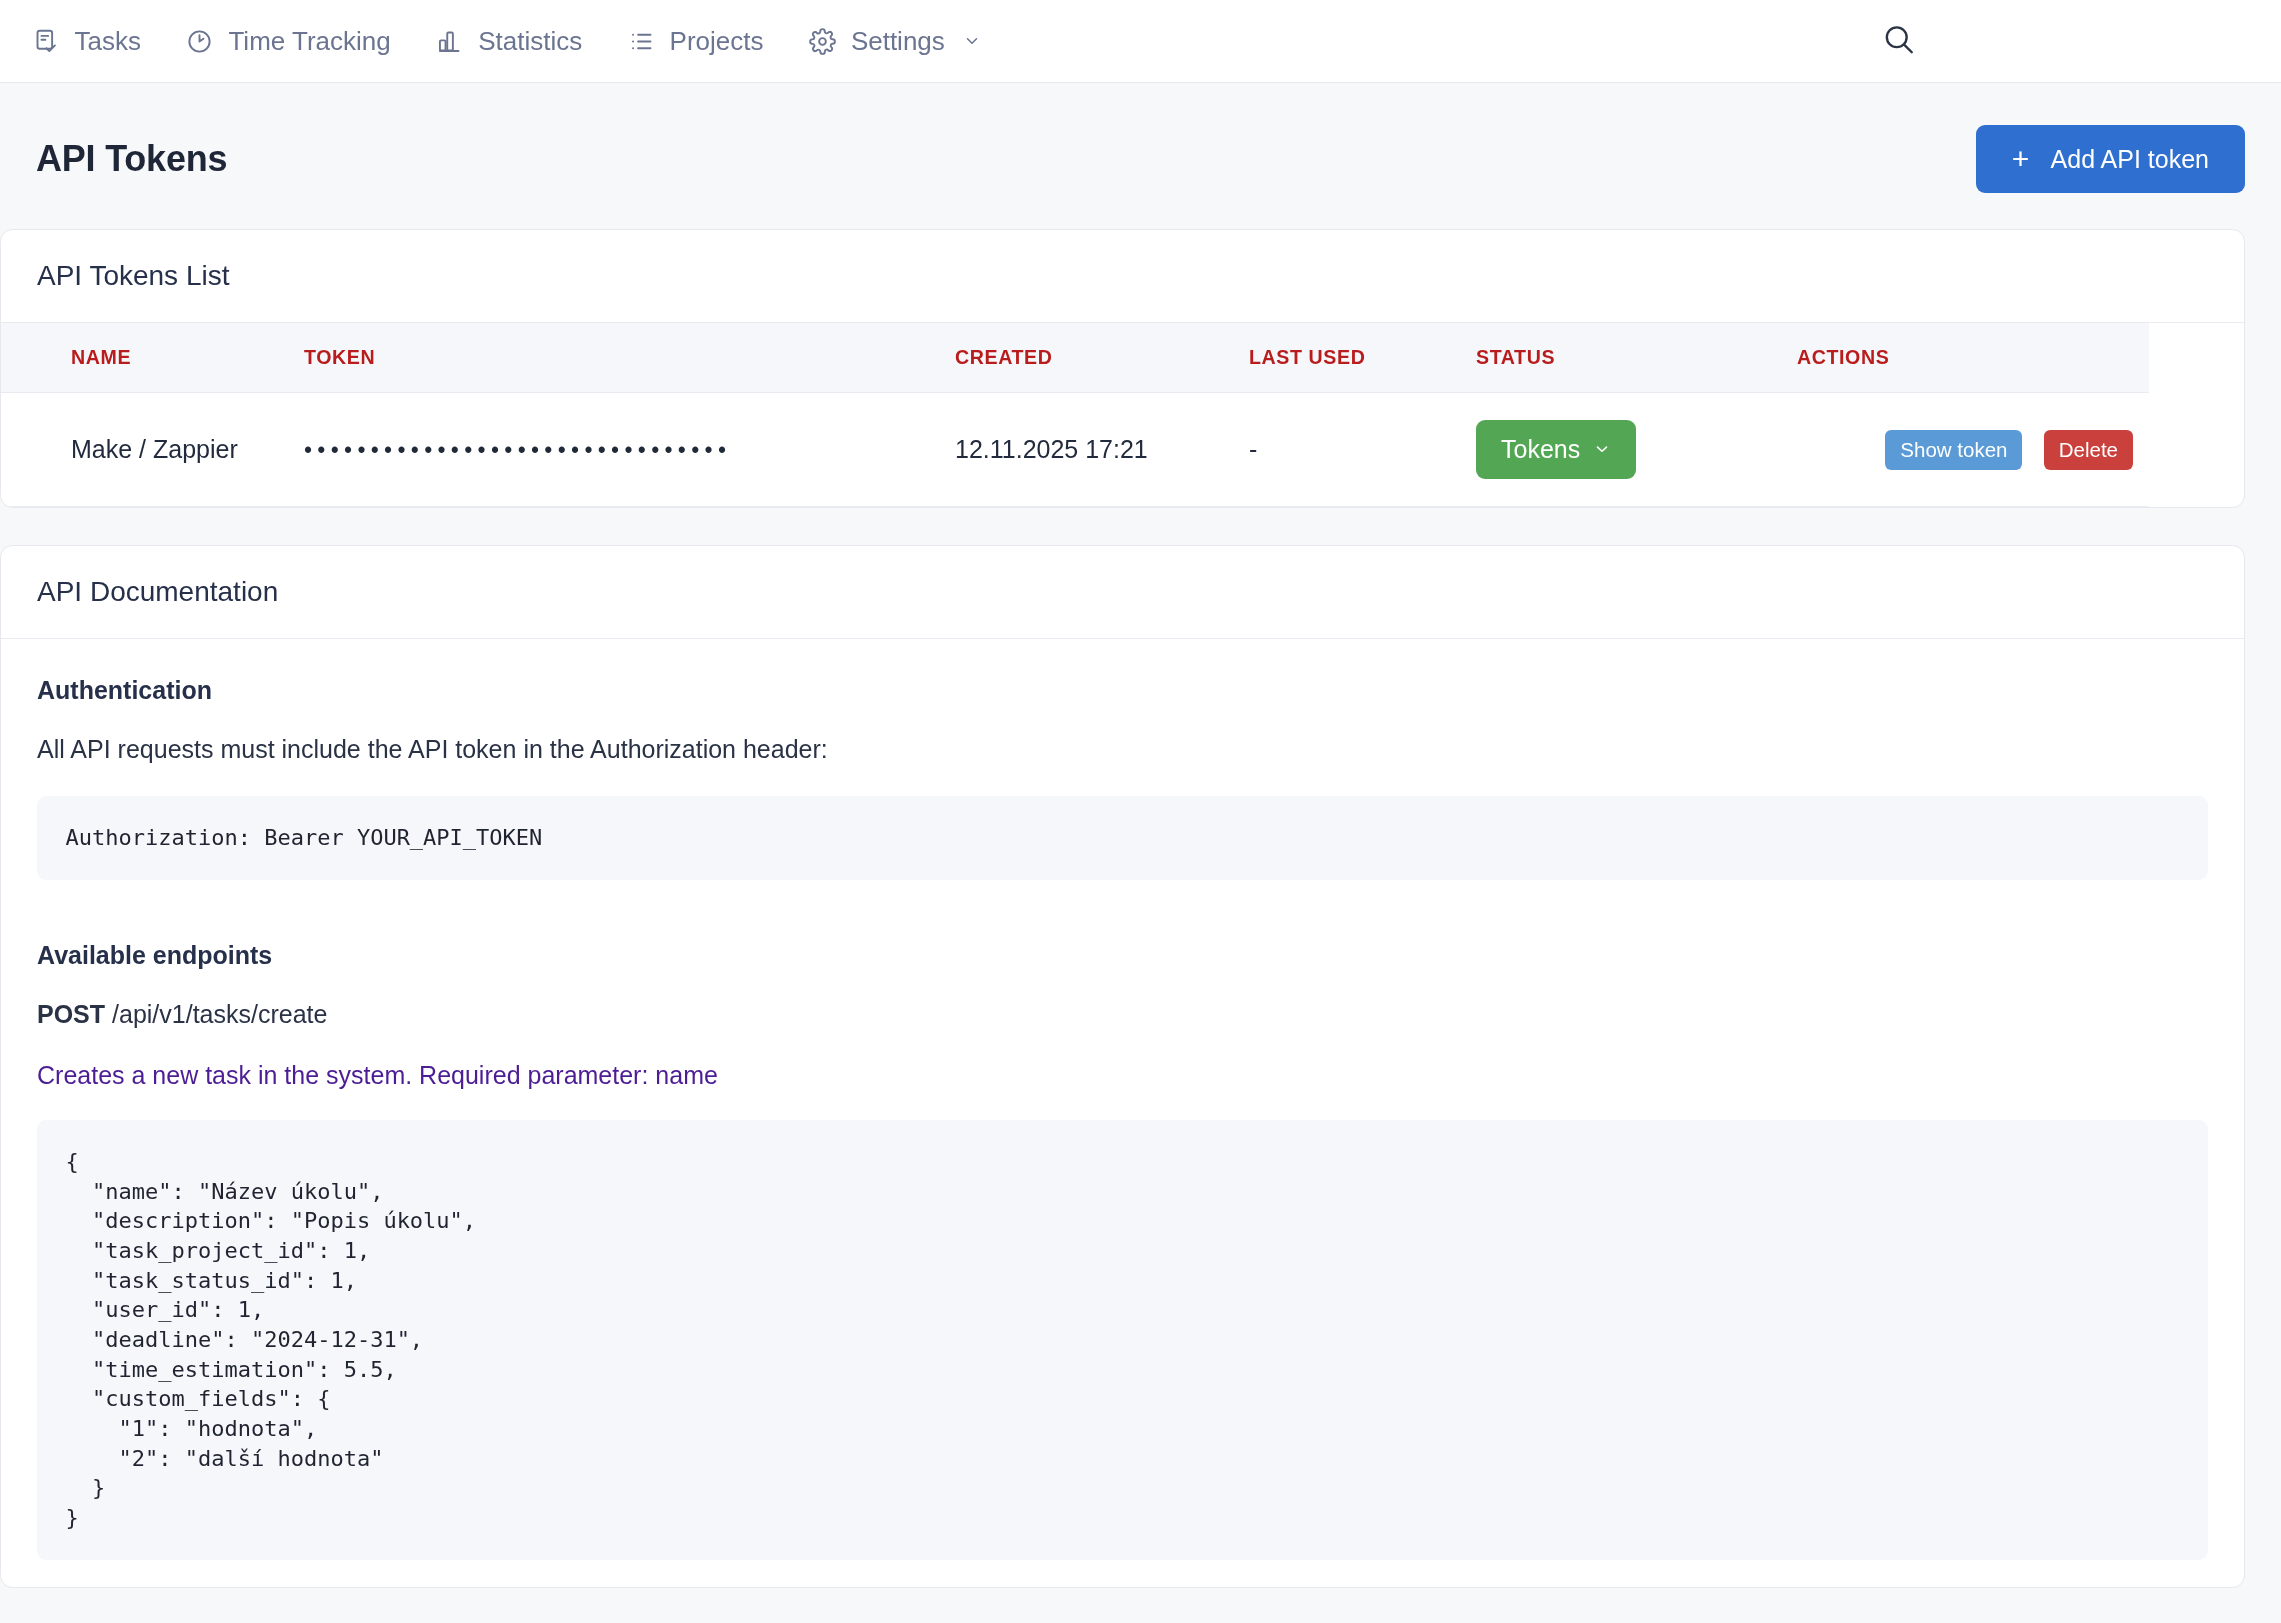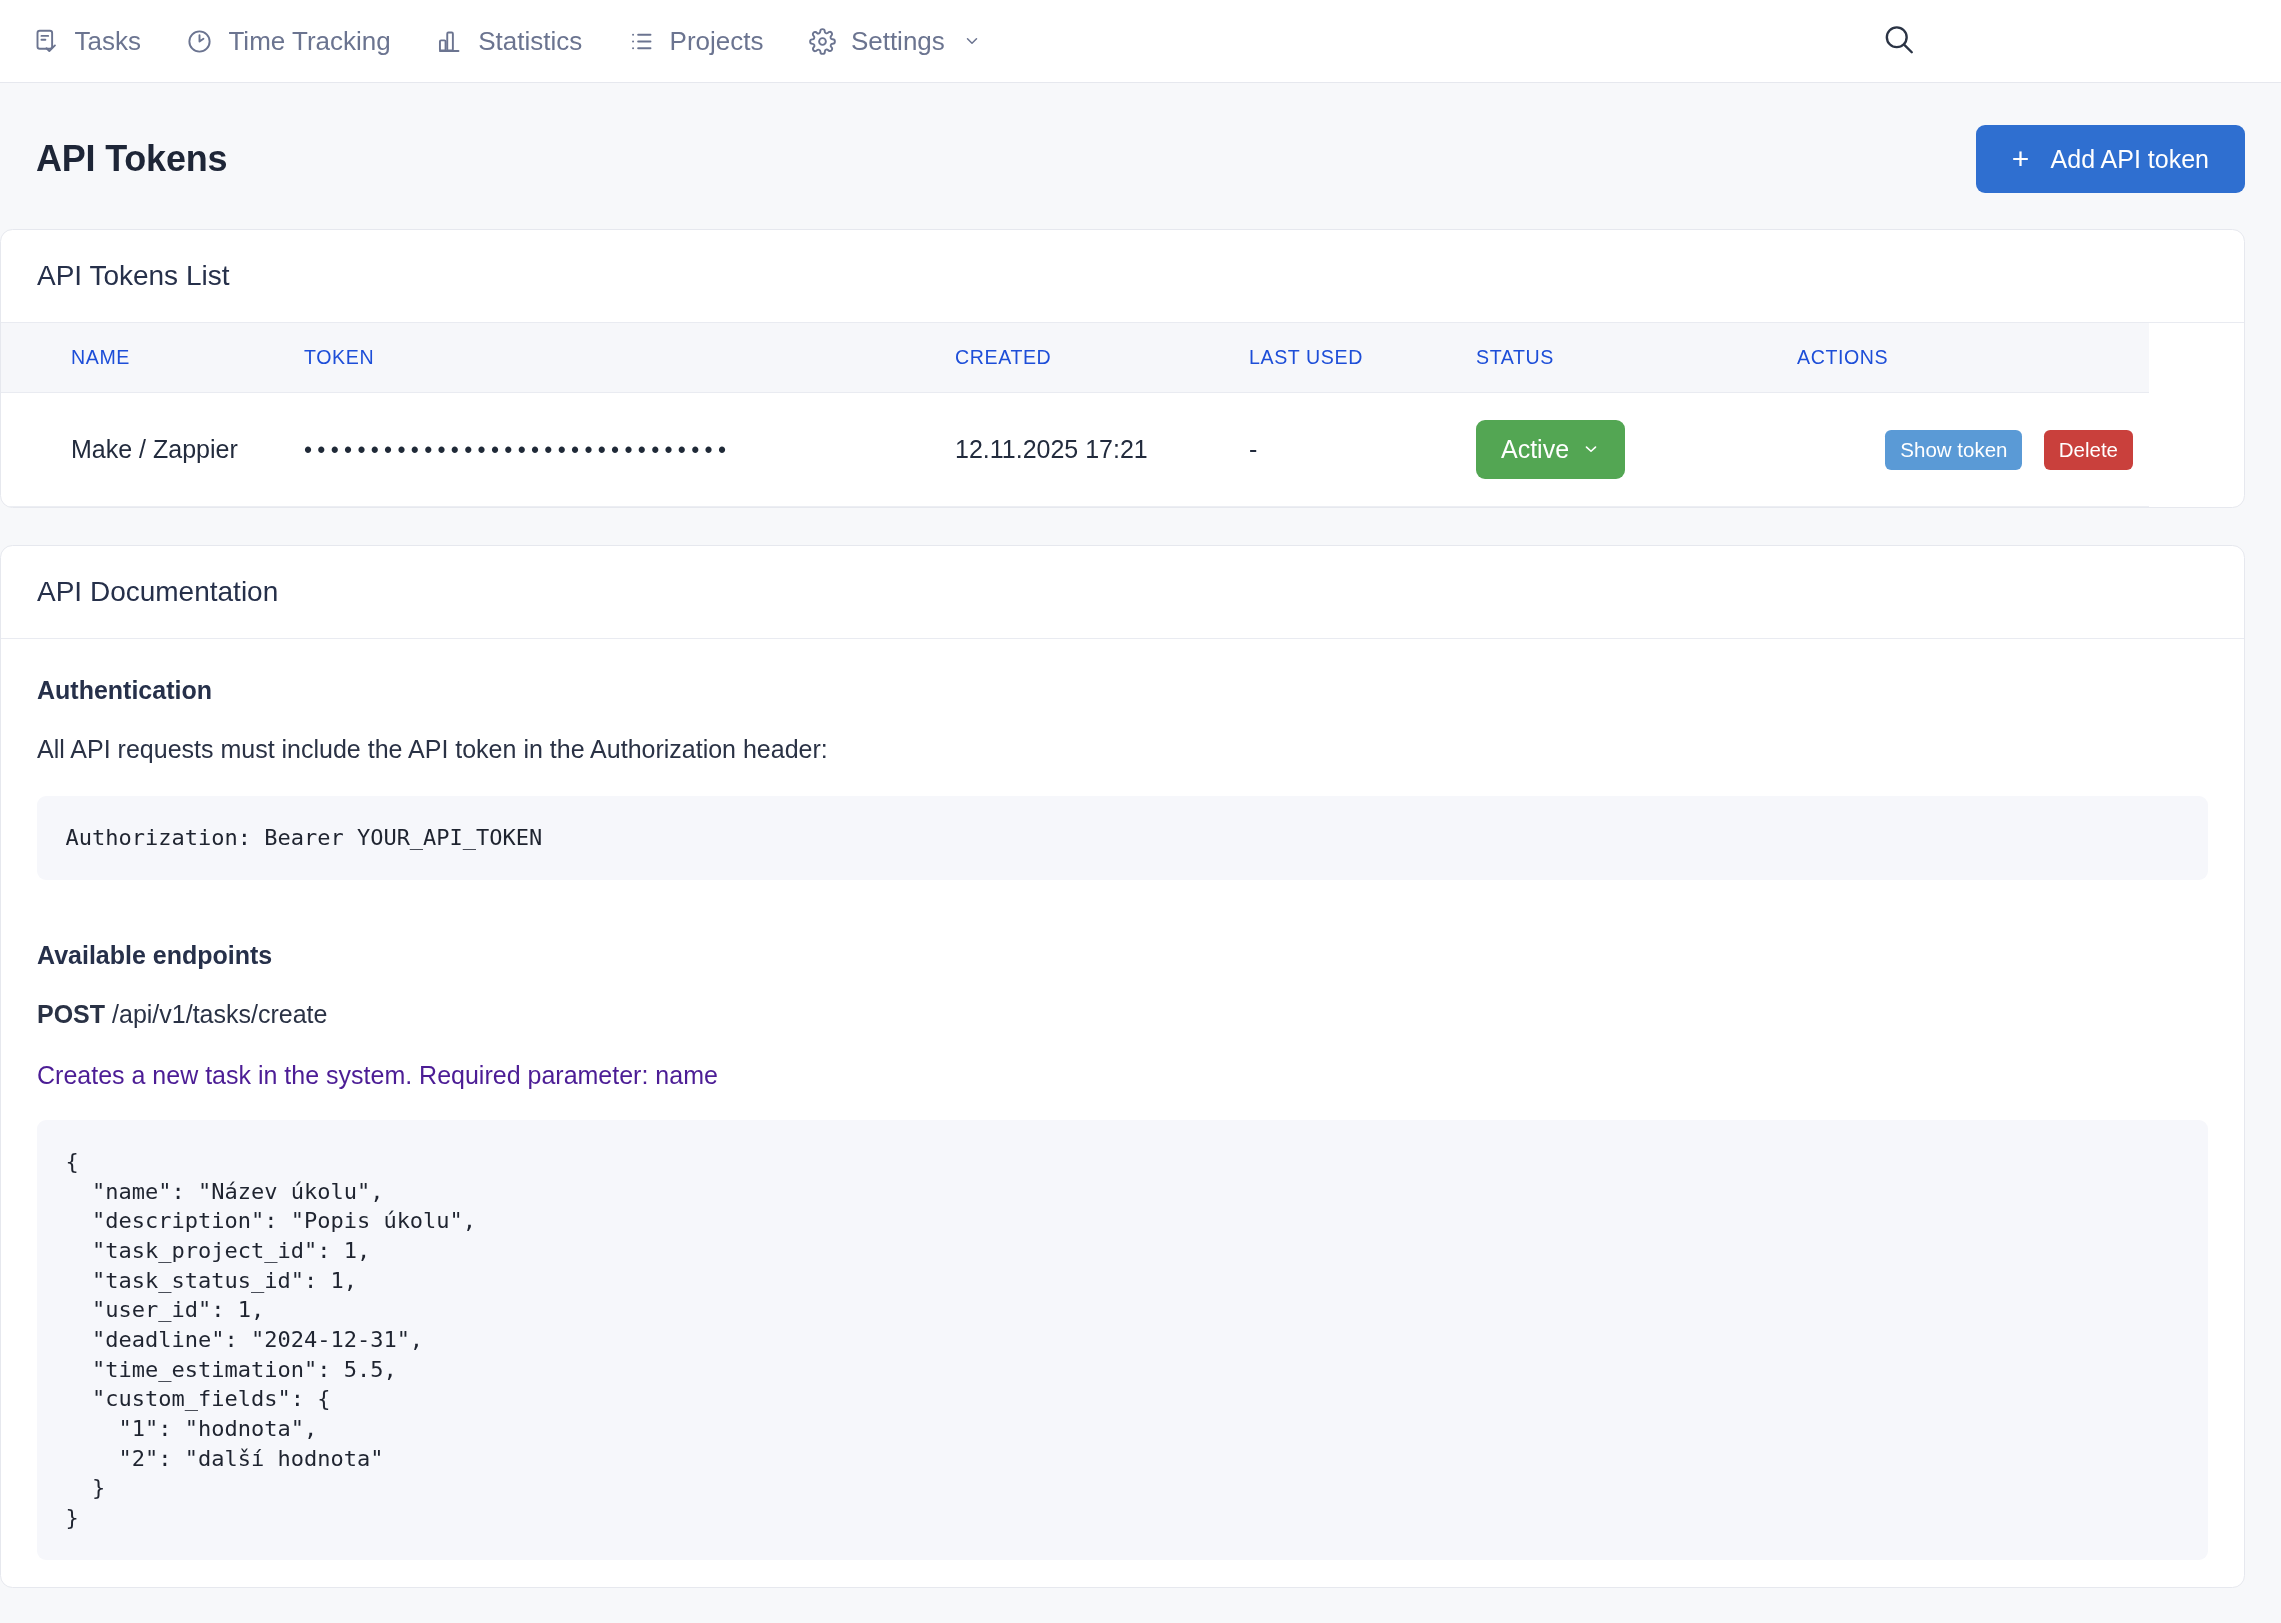--- a/index.html
+++ b/index.html
@@ -94,23 +94,23 @@
     color: #26304a;
     font-weight: normal;
   }
   .card-body { padding: 0; }
 
   
   .table-scroll { overflow-x: hidden; }
   table.tokens { width: 2148px; border-collapse: collapse; table-layout: fixed; }
   table.tokens thead th {
     background: #f6f7fa;
-    color: #1d4ed8;
+    color: #b91c1c;
     font-size: 19.6px;
-    font-weight: normal;
+    font-weight: bold;
     letter-spacing: 0.6px;
     text-align: left;
     padding: 23px 0 23px 0;
     border-bottom: 0.9px solid #e9ebf1;
     text-transform: uppercase;
   }
   table.tokens tbody td {
     padding: 27px 0;
     font-size: 25px;
     color: #222b3d;
@@ -300,21 +300,21 @@
         <tbody>
           <tr>
             <td class="c-name">Make / Zappier</td>
             <td class="c-token">
               <span class="token-mask">••••••••••••••••••••••••••••••••</span>
             </td>
             <td class="c-created">12.11.2025 17:21</td>
             <td class="c-last">-</td>
             <td class="c-status">
               <button class="badge-active">
-                <span>Active</span>
+                <span>Tokens</span>
                 <span>
                   <svg width="18" height="18" viewBox="0 0 24 24" fill="none" stroke="#ffffff" stroke-width="2.2" stroke-linecap="round" stroke-linejoin="round">
                     <polyline points="6,9.5 12,15 18,9.5"></polyline>
                   </svg>
                 </span>
               </button>
             </td>
             <td class="c-actions">
               <button class="btn-sm btn-show">Show token</button>
               <button class="btn-sm btn-del">Delete</button>

